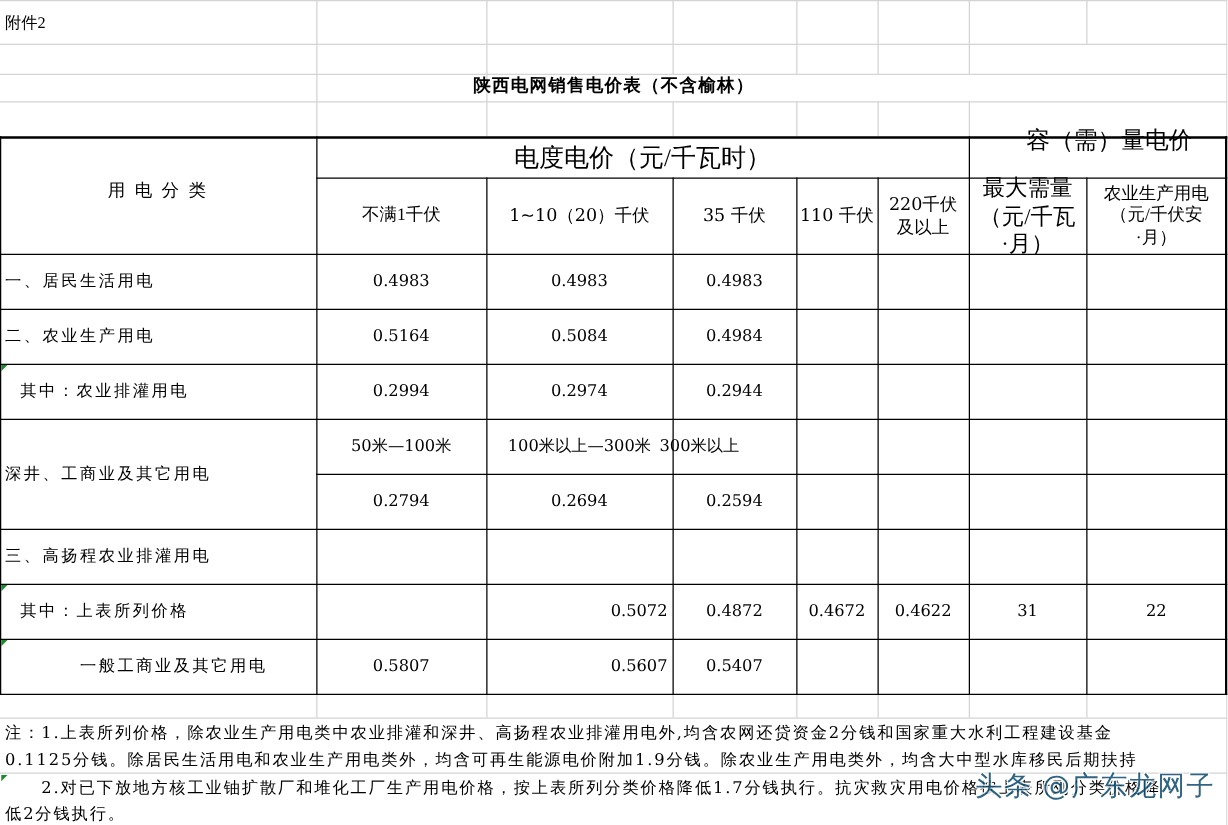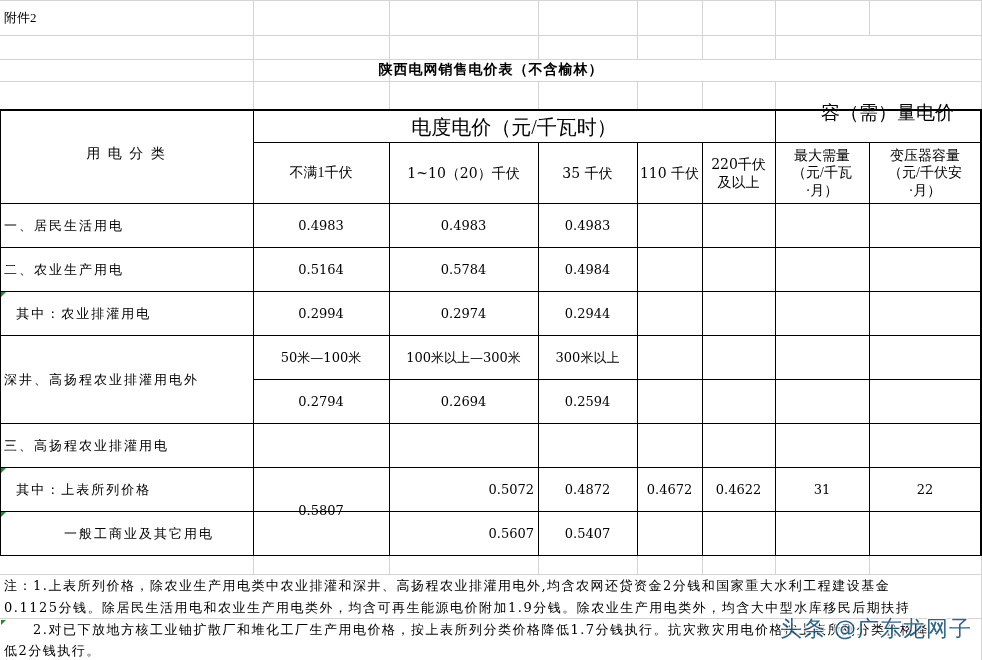--- a/index.html
+++ b/index.html
@@ -81,65 +81,65 @@
 <div class="cell c sans spaced" style="left:0;top:111px;width:253px;height:92px;font-size:14px;padding-bottom:6px">用 电 分 类</div>
 <div class="cell c sans" style="left:253px;top:111px;width:522px;height:31px;font-size:20px">电度电价（元/千瓦时）</div>
 <div class="cell c sans" style="left:775px;top:98px;width:225px;height:31px;font-size:19px">容（需）量电价</div>
 
 <div class="cell c sans" style="left:253px;top:143px;width:136px;height:60px;font-size:14px">不满1千伏</div>
 <div class="cell c" style="left:389px;top:143px;width:149px;height:60px;font-size:14px">1~10（20）千伏</div>
 <div class="cell c" style="left:538px;top:143px;width:99px;height:60px;font-size:14px">35 千伏</div>
 <div class="cell c" style="left:637px;top:143px;width:65px;height:60px;font-size:14px;white-space:nowrap">110 千伏</div>
 <div class="cell c" style="left:702px;top:143px;width:73px;height:60px;font-size:14px;white-space:pre-line;line-height:1.3">220千伏
 及以上</div>
-<div class="cell c sans" style="left:775px;top:143px;width:94px;height:60px;font-size:14px;white-space:pre-line;line-height:1.25">最大需量
+<div class="cell c sans" style="left:775px;top:143px;width:94px;height:60px;font-size:18px;white-space:pre-line;line-height:1.25">最大需量
 （元/千瓦
 ·月）</div>
-<div class="cell c sans" style="left:869px;top:143px;width:112px;height:60px;font-size:14px;white-space:pre-line;line-height:1.25">变压器容量
+<div class="cell c sans" style="left:869px;top:143px;width:112px;height:60px;font-size:14px;white-space:pre-line;line-height:1.25">农业生产用电
 （元/千伏安
 ·月）</div>
 
 <div class="cell l spaced" style="left:0;top:204px;width:253px;height:43px">一、居民生活用电</div>
 <div class="cell c" style="left:253px;top:204px;width:136px;height:43px">0.4983</div>
 <div class="cell c" style="left:389px;top:204px;width:149px;height:43px">0.4983</div>
 <div class="cell c" style="left:538px;top:204px;width:99px;height:43px">0.4983</div>
 
 <div class="cell l spaced" style="left:0;top:248px;width:253px;height:43px">二、农业生产用电</div>
 <div class="cell c" style="left:253px;top:248px;width:136px;height:43px">0.5164</div>
-<div class="cell c" style="left:389px;top:248px;width:149px;height:43px">0.5784</div>
+<div class="cell c" style="left:389px;top:248px;width:149px;height:43px">0.5084</div>
 <div class="cell c" style="left:538px;top:248px;width:99px;height:43px">0.4984</div>
 
 <div class="mark" style="left:1px;top:292px"></div>
 <div class="cell l spaced" style="left:0;top:292px;width:253px;height:43px;white-space:pre">  其中：农业排灌用电</div>
 <div class="cell c" style="left:253px;top:292px;width:136px;height:43px">0.2994</div>
 <div class="cell c" style="left:389px;top:292px;width:149px;height:43px">0.2974</div>
 <div class="cell c" style="left:538px;top:292px;width:99px;height:43px">0.2944</div>
 
-<div class="cell l spaced" style="left:0;top:336px;width:253px;height:87px">深井、高扬程农业排灌用电外</div>
+<div class="cell l spaced" style="left:0;top:336px;width:253px;height:87px">深井、工商业及其它用电</div>
 <div class="cell c" style="left:253px;top:336px;width:136px;height:43px">50米—100米</div>
 <div class="cell c" style="left:389px;top:336px;width:149px;height:43px">100米以上—300米</div>
-<div class="cell c" style="left:538px;top:336px;width:99px;height:43px">300米以上</div>
+<div class="cell c" style="left:510px;top:336px;width:99px;height:43px">300米以上</div>
 <div class="cell c" style="left:253px;top:380px;width:136px;height:43px">0.2794</div>
 <div class="cell c" style="left:389px;top:380px;width:149px;height:43px">0.2694</div>
 <div class="cell c" style="left:538px;top:380px;width:99px;height:43px">0.2594</div>
 
 <div class="cell l spaced" style="left:0;top:424px;width:253px;height:43px">三、高扬程农业排灌用电</div>
 
 <div class="mark" style="left:1px;top:468px"></div>
 <div class="cell l spaced" style="left:0;top:468px;width:253px;height:43px;white-space:pre">  其中：上表所列价格</div>
 <div class="cell r" style="left:389px;top:468px;width:149px;height:43px">0.5072</div>
 <div class="cell c" style="left:538px;top:468px;width:99px;height:43px">0.4872</div>
 <div class="cell c" style="left:637px;top:468px;width:65px;height:43px">0.4672</div>
 <div class="cell c" style="left:702px;top:468px;width:73px;height:43px">0.4622</div>
 <div class="cell c" style="left:775px;top:468px;width:94px;height:43px">31</div>
 <div class="cell c" style="left:869px;top:468px;width:112px;height:43px">22</div>
 
 <div class="mark" style="left:1px;top:512px"></div>
 <div class="cell l spaced" style="left:0;top:512px;width:253px;height:43px;padding-left:64px">一般工商业及其它用电</div>
-<div class="cell c" style="left:253px;top:489px;width:136px;height:43px">0.5807</div>
+<div class="cell c" style="left:253px;top:512px;width:136px;height:43px">0.5807</div>
 <div class="cell r" style="left:389px;top:512px;width:149px;height:43px">0.5607</div>
 <div class="cell c" style="left:538px;top:512px;width:99px;height:43px">0.5407</div>
 
 <div class="note" style="top:577px">注：1.上表所列价格，除农业生产用电类中农业排灌和深井、高扬程农业排灌用电外,均含农网还贷资金2分钱和国家重大水利工程建设基金</div>
 <div class="note" style="top:599px">0.1125分钱。除居民生活用电和农业生产用电类外，均含可再生能源电价附加1.9分钱。除农业生产用电类外，均含大中型水库移民后期扶持</div>
 <div class="mark" style="left:1px;top:620px"></div>
 <div class="note" style="top:621px">　　2.对已下放地方核工业铀扩散厂和堆化工厂生产用电价格，按上表所列分类价格降低1.7分钱执行。抗灾救灾用电价格按上表所列分类价格降</div>
 <div class="note" style="top:642px">低2分钱执行。</div>
 
 <div class="wm">头条 @广东龙网子</div>

